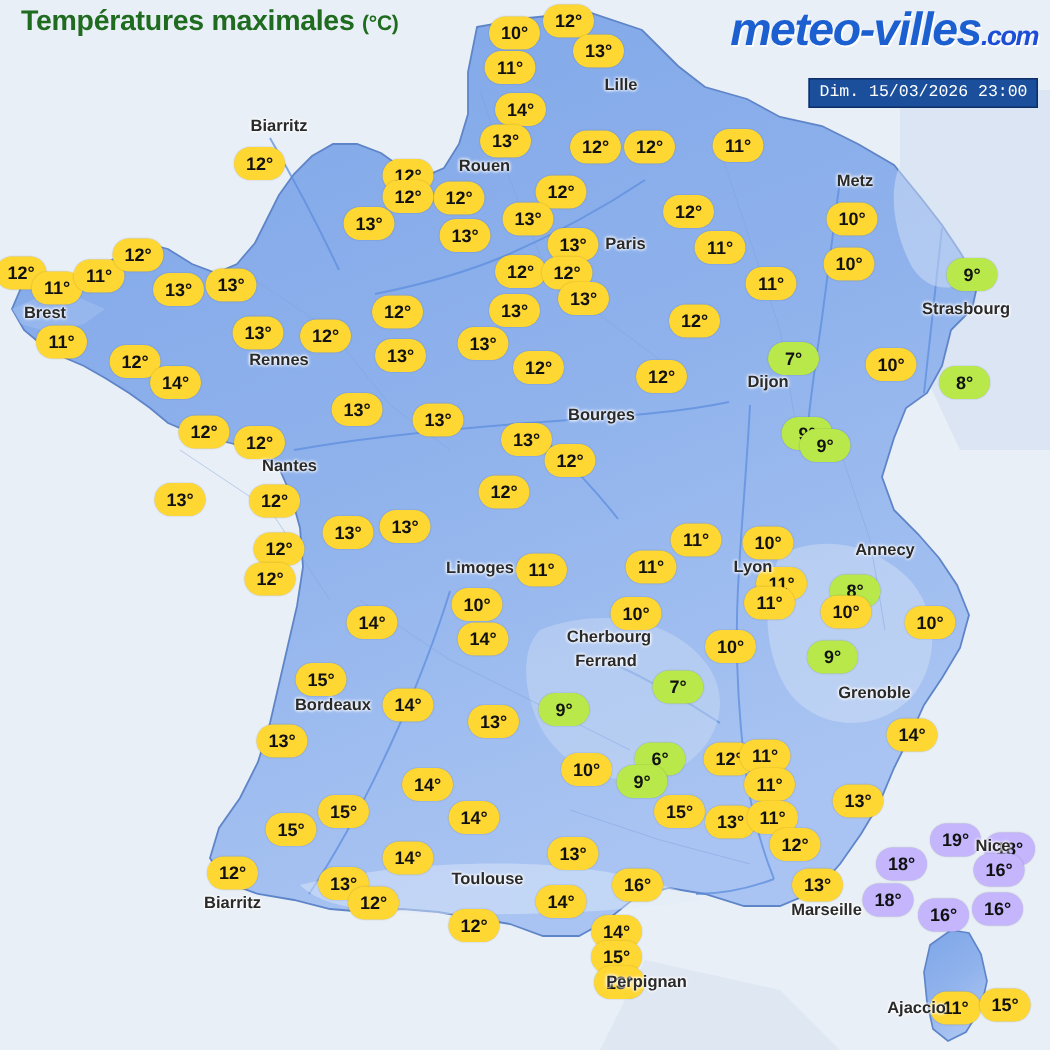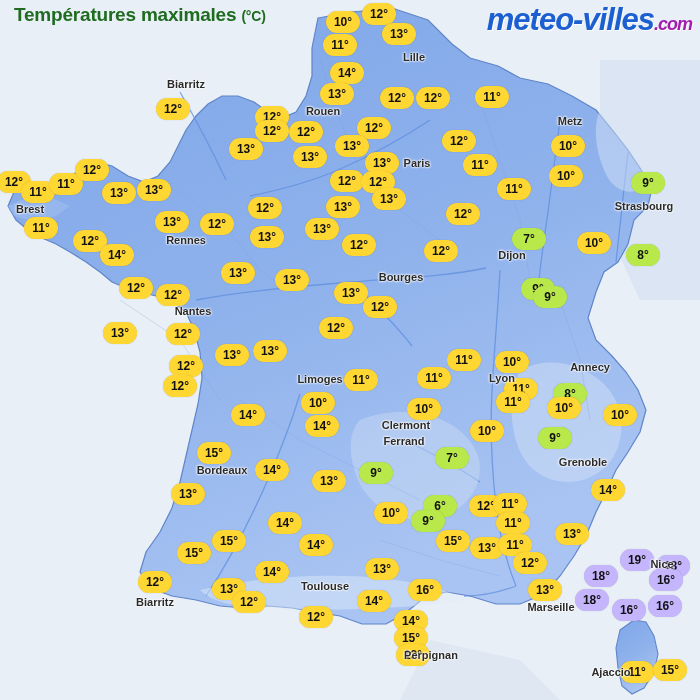--- a/index.html
+++ b/index.html
@@ -53,21 +53,21 @@
     z-index: 40;
     font-size: 31px;
     font-weight: bold;
     font-style: italic;
     color: #1b5fd0;
     letter-spacing: -1px;
     text-shadow: 1px 1px 0 #ffffff;
     white-space: nowrap;
   }
   #logo .dotcom {
-    color: #a21caf;
+    color: #1d4ed8;
     font-size: 18px;
     font-style: italic;
   }
   
   #date-box {
     position: absolute;
     right: 8px;
     top: 52px;
     z-index: 40;
     background: #1b4f9c;
@@ -189,20 +189,21 @@
     <div id="title-main">
       <span>Températures maximales</span>
       <span class="unit">(°C)</span>
     </div>
   </div>
 
   <div id="logo">
     <span>meteo-villes</span><span class="dotcom">.com</span>
   </div>
 
+  <div id="date-box">Dim. 15/03/2026 23:00</div>
 
   <div id="temps-layer">
       <div class="temp c-yellow" style="left: 343px; top: 22px;">10°</div>
       <div class="temp c-yellow" style="left: 379px; top: 14px;">12°</div>
       <div class="temp c-yellow" style="left: 340px; top: 45px;">11°</div>
       <div class="temp c-yellow" style="left: 399px; top: 34px;">13°</div>
       <div class="temp c-yellow" style="left: 347px; top: 73px;">14°</div>
       <div class="temp c-yellow" style="left: 173px; top: 109px;">12°</div>
       <div class="temp c-yellow" style="left: 337px; top: 94px;">13°</div>
       <div class="temp c-yellow" style="left: 397px; top: 98px;">12°</div>
@@ -328,21 +329,21 @@
       <div class="city" style="left: 570px; top: 121px;">Metz</div>
       <div class="city" style="left: 644px; top: 206px;">Strasbourg</div>
       <div class="city" style="left: 30px; top: 209px;">Brest</div>
       <div class="city" style="left: 186px; top: 240px;">Rennes</div>
       <div class="city" style="left: 401px; top: 277px;">Bourges</div>
       <div class="city" style="left: 512px; top: 255px;">Dijon</div>
       <div class="city" style="left: 193px; top: 311px;">Nantes</div>
       <div class="city" style="left: 320px; top: 379px;">Limoges</div>
       <div class="city" style="left: 590px; top: 367px;">Annecy</div>
       <div class="city" style="left: 502px; top: 378px;">Lyon</div>
-      <div class="city" style="left: 406px; top: 425px;">Clermont</div>
+      <div class="city" style="left: 406px; top: 425px;">Cherbourg</div>
       <div class="city" style="left: 404px; top: 441px;">Ferrand</div>
       <div class="city" style="left: 563px; top: 462px; padding-left: 40px;">Grenoble</div>
       <div class="city" style="left: 222px; top: 470px;">Bordeaux</div>
       <div class="city" style="left: 325px; top: 586px;">Toulouse</div>
       <div class="city" style="left: 155px; top: 602px;">Biarritz</div>
       <div class="city" style="left: 551px; top: 607px;">Marseille</div>
       <div class="city" style="left: 662px; top: 564px;">Nice</div>
       <div class="city" style="left: 431px; top: 655px;">Perpignan</div>
       <div class="city" style="left: 611px; top: 672px;">Ajaccio</div>
     </div>

